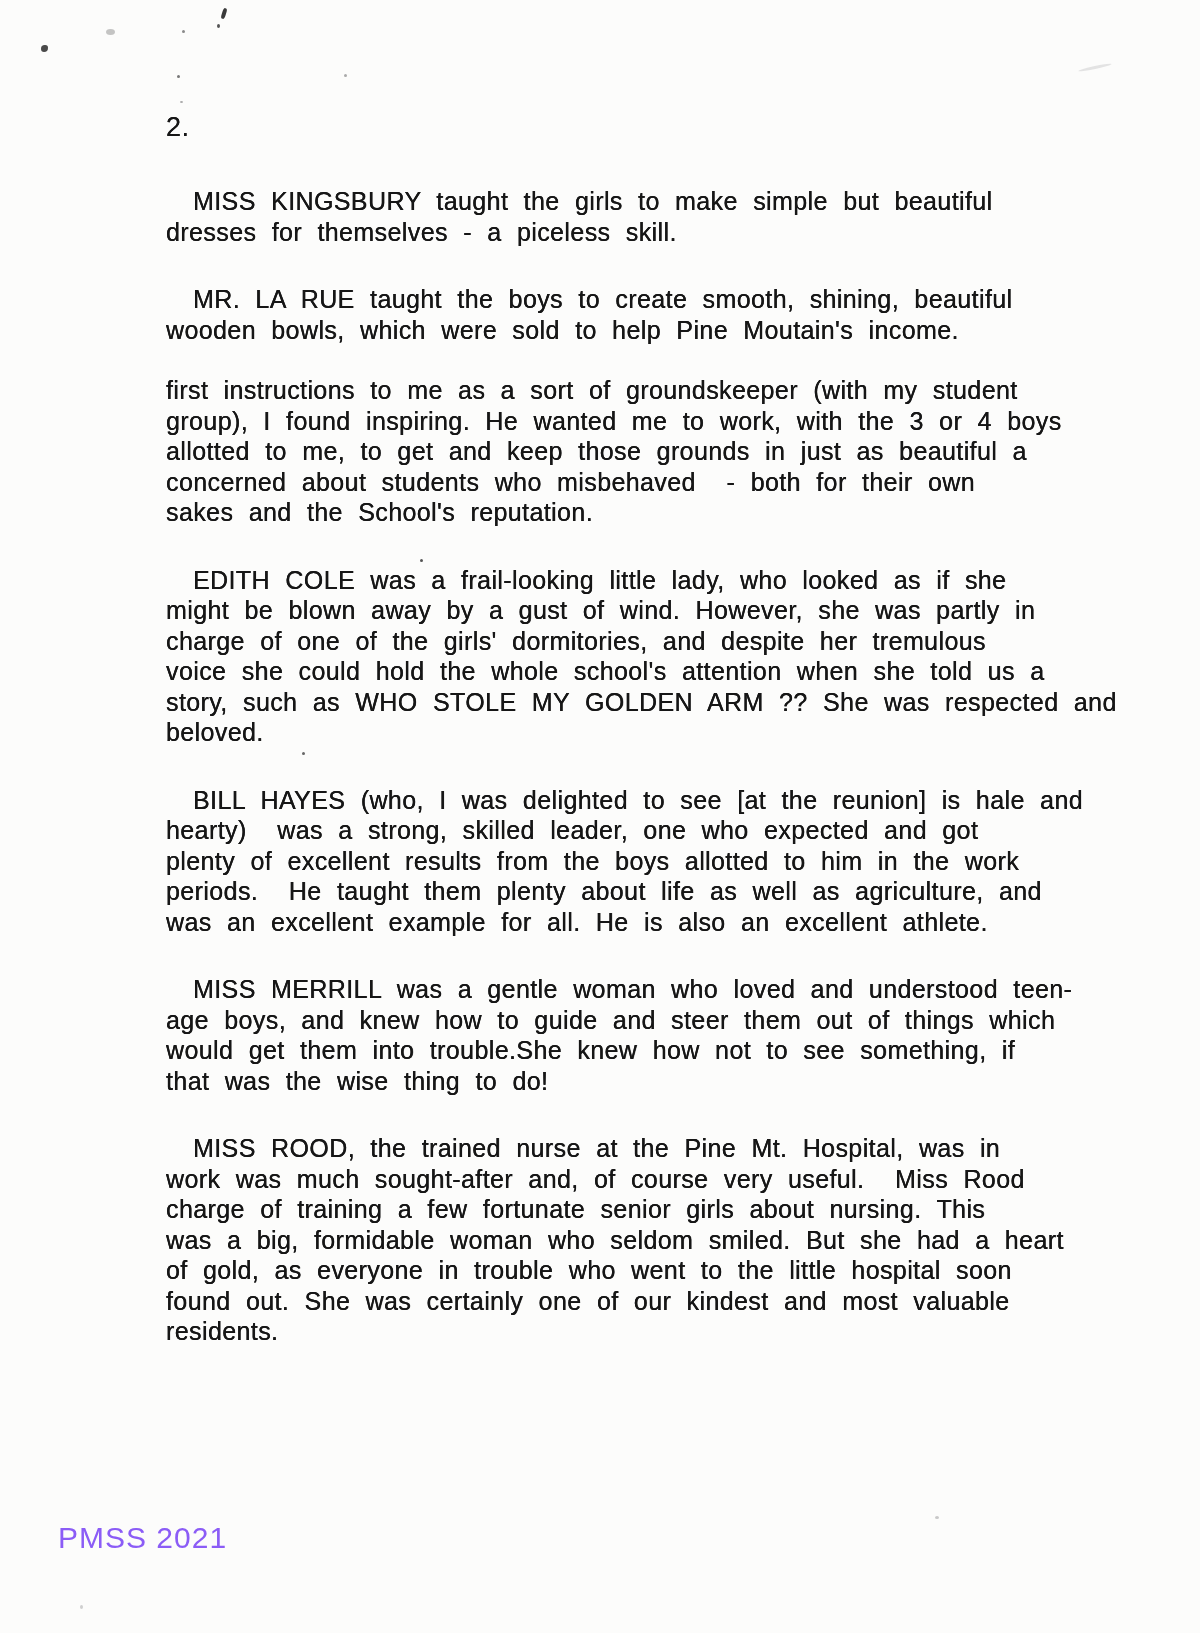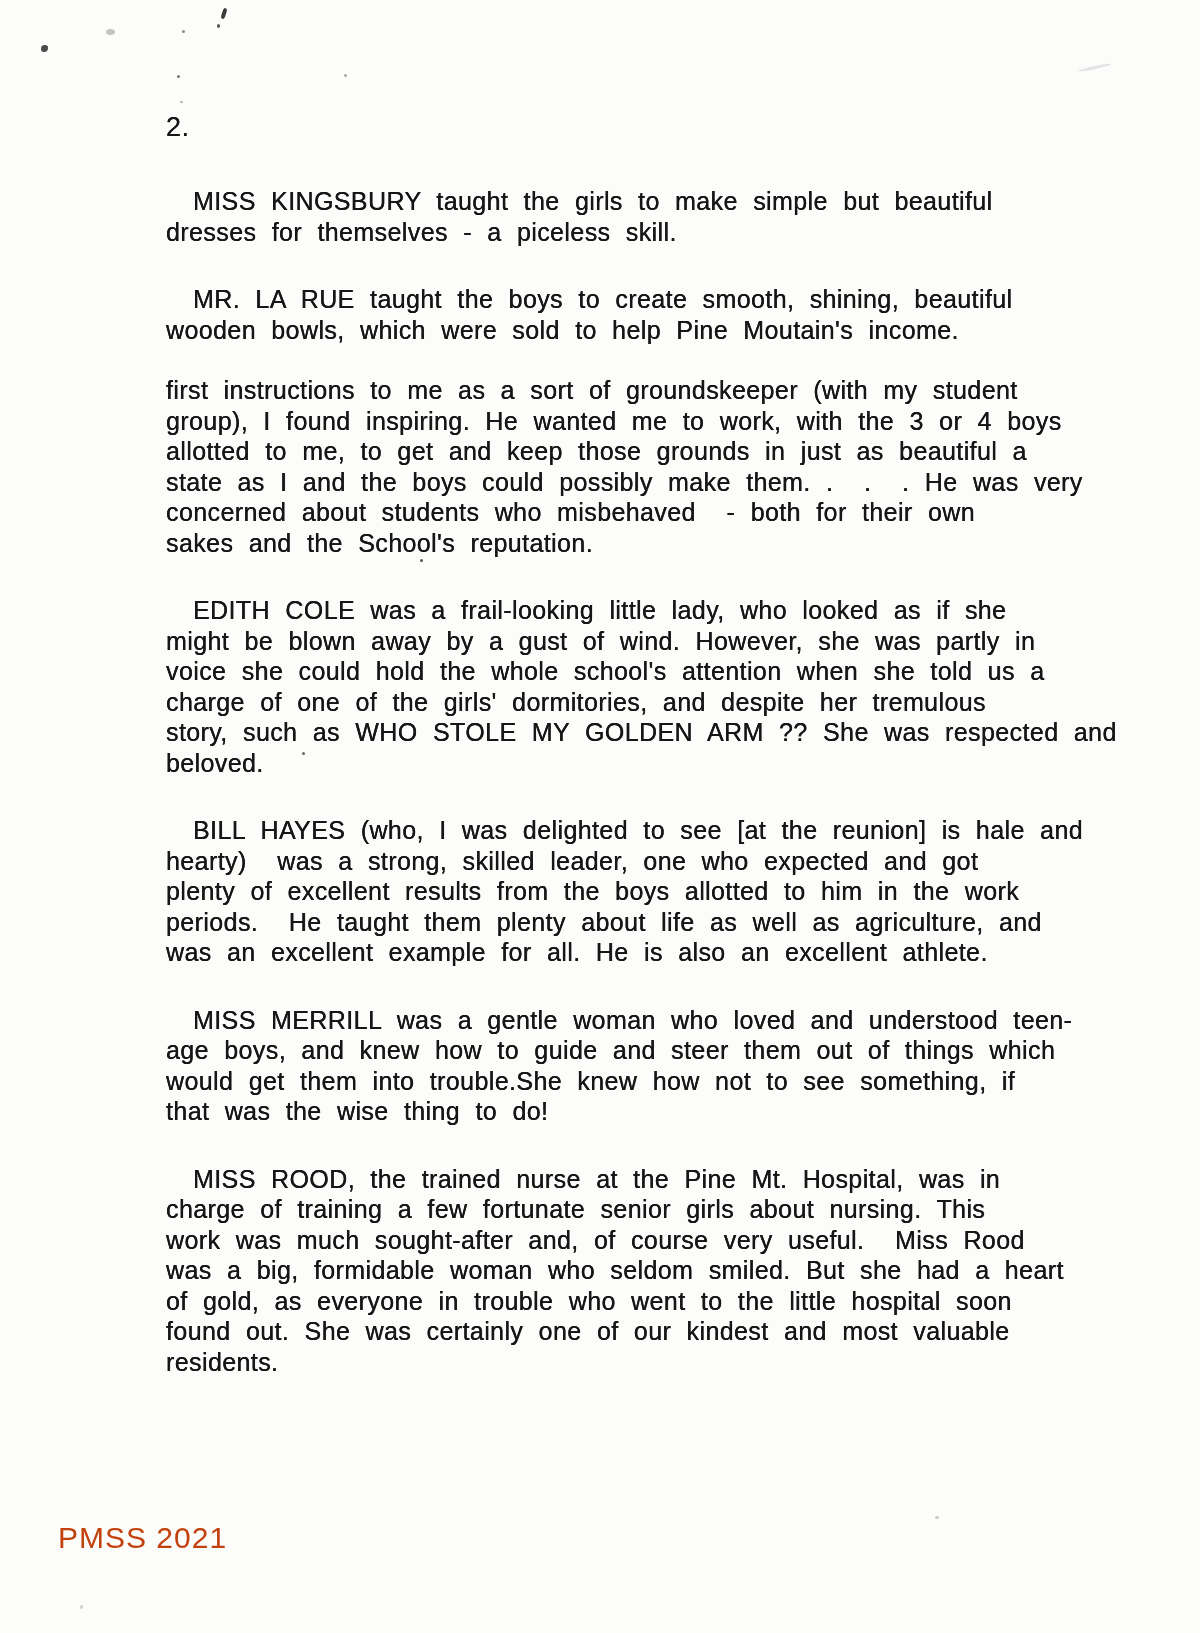--- a/index.html
+++ b/index.html
@@ -35,21 +35,21 @@
     text-shadow: 0 0 0.6px rgba(15,15,15,0.9), 0.3px 0.3px 0.3px rgba(40,40,40,0.5);
   }
   .line.first { padding-left: 27px; margin-top: 37px; }
   .watermark {
     position: absolute;
     left: 58px;
     top: 1521px;
     font-size: 30px;
     line-height: 34px;
     letter-spacing: 1px;
-    color: #c2410c;
+    color: #8b5cf6;
     text-shadow: none;
   }
   .speck { position: absolute; pointer-events: none; }
 </style>
 </head>
 <body>
 
 <div class="page">
 
   <div class="speck" style="left:222px;top:8px;width:4px;height:11px;background:#3a3a3a;border-radius:40%;transform:rotate(18deg);"></div>
@@ -75,49 +75,48 @@
           <div class="line">dresses for themselves - a piceless skill.</div>
         </div>
         <div class="para">
           <div class="line first">MR. LA RUE taught the boys to create smooth, shining, beautiful</div>
           <div class="line">wooden bowls, which were sold to help Pine Moutain's income.</div>
         </div>
         <div class="para">
           <div class="line">first instructions to me as a sort of groundskeeper (with my student</div>
           <div class="line">group), I found inspiring. He wanted me to work, with the 3 or 4 boys</div>
           <div class="line">allotted to me, to get and keep those grounds in just as beautiful a</div>
-          <div class="line">state as I and the boys could possibly make them. . &nbsp;. &nbsp;. He was very</div>
           <div class="line">concerned about students who misbehaved &nbsp;- both for their own</div>
           <div class="line">sakes and the School's reputation.</div>
         </div>
         <div class="para">
           <div class="line first">EDITH COLE was a frail-looking little lady, who looked as if she</div>
           <div class="line">might be blown away by a gust of wind. However, she was partly in</div>
+          <div class="line">charge of one of the girls' dormitories, and despite her tremulous</div>
           <div class="line">voice she could hold the whole school's attention when she told us a</div>
-          <div class="line">charge of one of the girls' dormitories, and despite her tremulous</div>
           <div class="line">story, such as WHO STOLE MY GOLDEN ARM ?? She was respected and</div>
           <div class="line">beloved.</div>
         </div>
         <div class="para">
           <div class="line first">BILL HAYES (who, I was delighted to see [at the reunion] is hale and</div>
           <div class="line">hearty) &nbsp;was a strong, skilled leader, one who expected and got</div>
           <div class="line">plenty of excellent results from the boys allotted to him in the work</div>
           <div class="line">periods. &nbsp;He taught them plenty about life as well as agriculture, and</div>
           <div class="line">was an excellent example for all. He is also an excellent athlete.</div>
         </div>
         <div class="para">
           <div class="line first">MISS MERRILL was a gentle woman who loved and understood teen-</div>
           <div class="line">age boys, and knew how to guide and steer them out of things which</div>
           <div class="line">would get them into trouble.She knew how not to see something, if</div>
           <div class="line">that was the wise thing to do!</div>
         </div>
         <div class="para">
           <div class="line first">MISS ROOD, the trained nurse at the Pine Mt. Hospital, was in</div>
+          <div class="line">work was much sought-after and, of course very useful. &nbsp;Miss Rood</div>
           <div class="line">charge of training a few fortunate senior girls about nursing. This</div>
-          <div class="line">work was much sought-after and, of course very useful. &nbsp;Miss Rood</div>
           <div class="line">was a big, formidable woman who seldom smiled. But she had a heart</div>
           <div class="line">of gold, as everyone in trouble who went to the little hospital soon</div>
           <div class="line">found out. She was certainly one of our kindest and most valuable</div>
           <div class="line">residents.</div>
         </div>
       </div>
   </div>
 
   <div class="watermark">PMSS 2021</div>
 </div>

